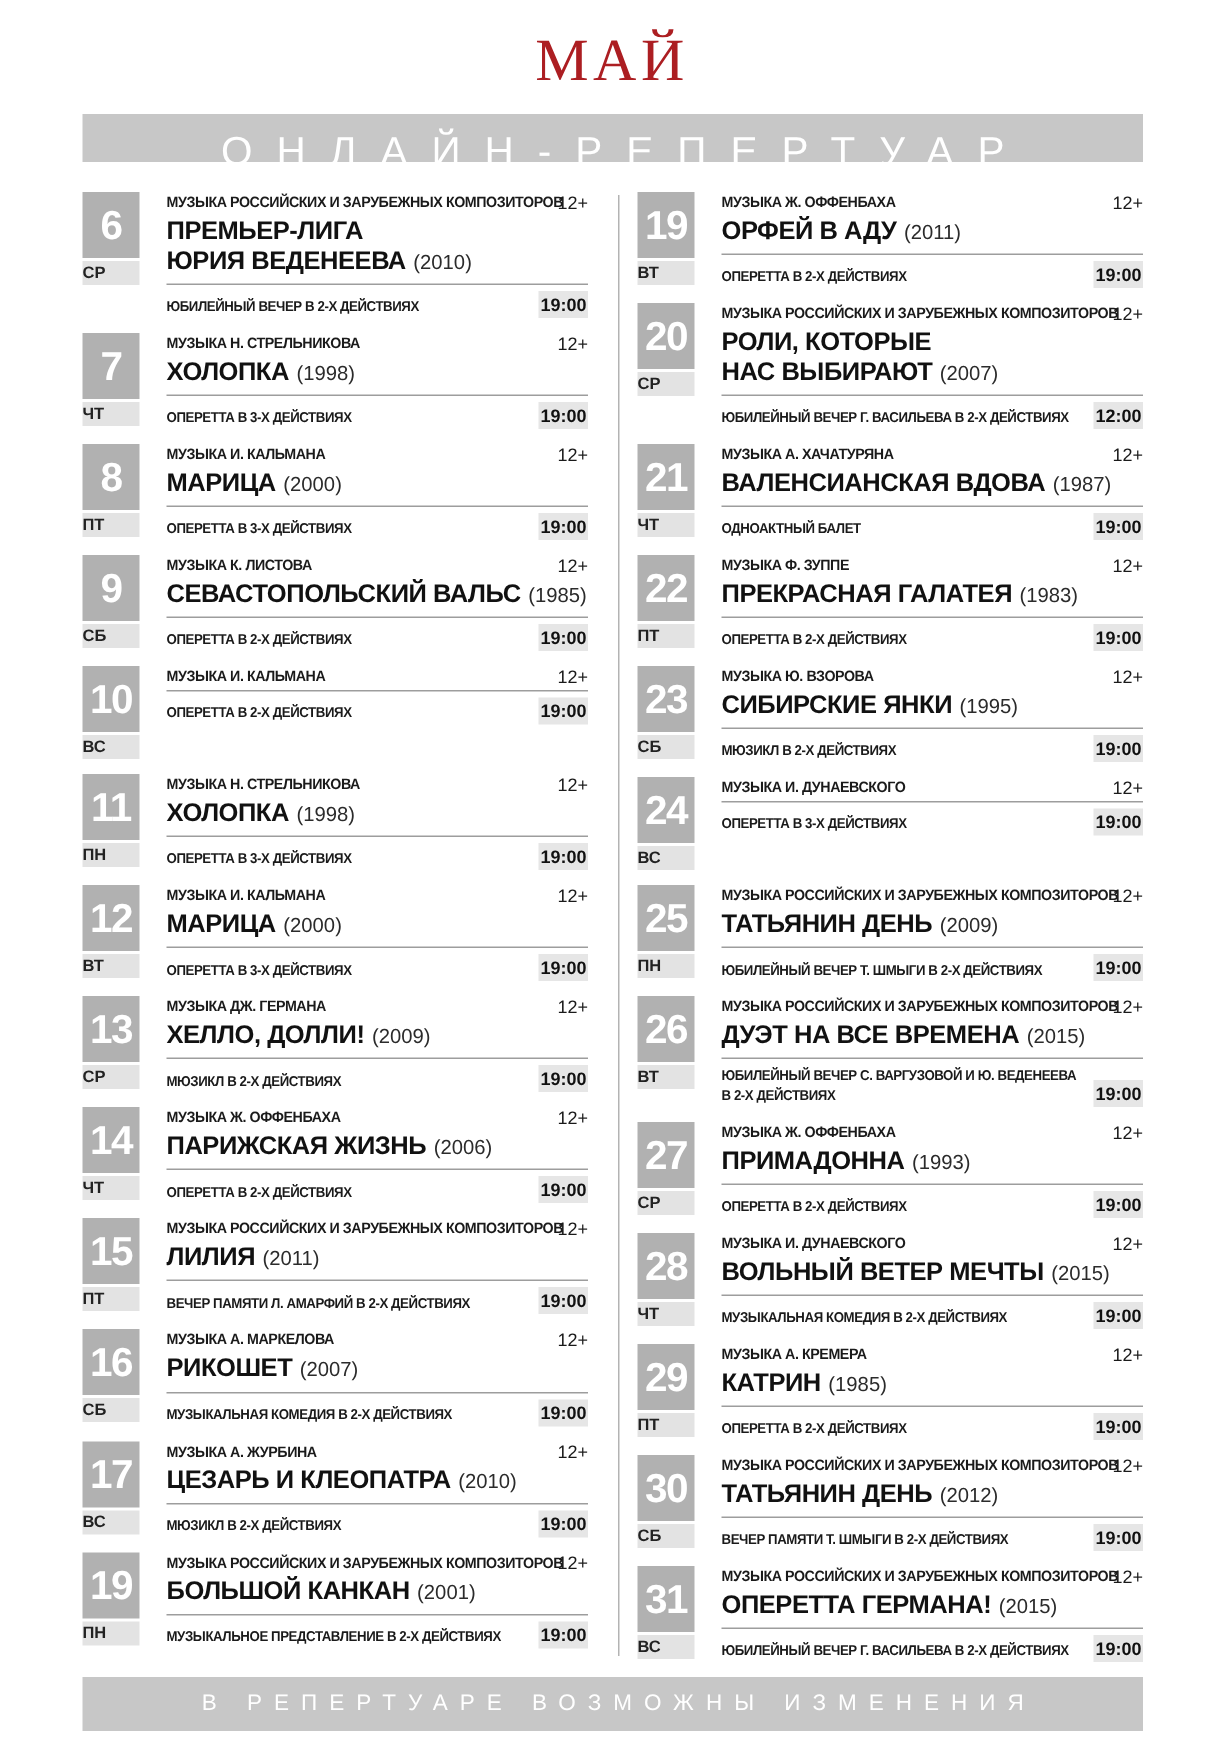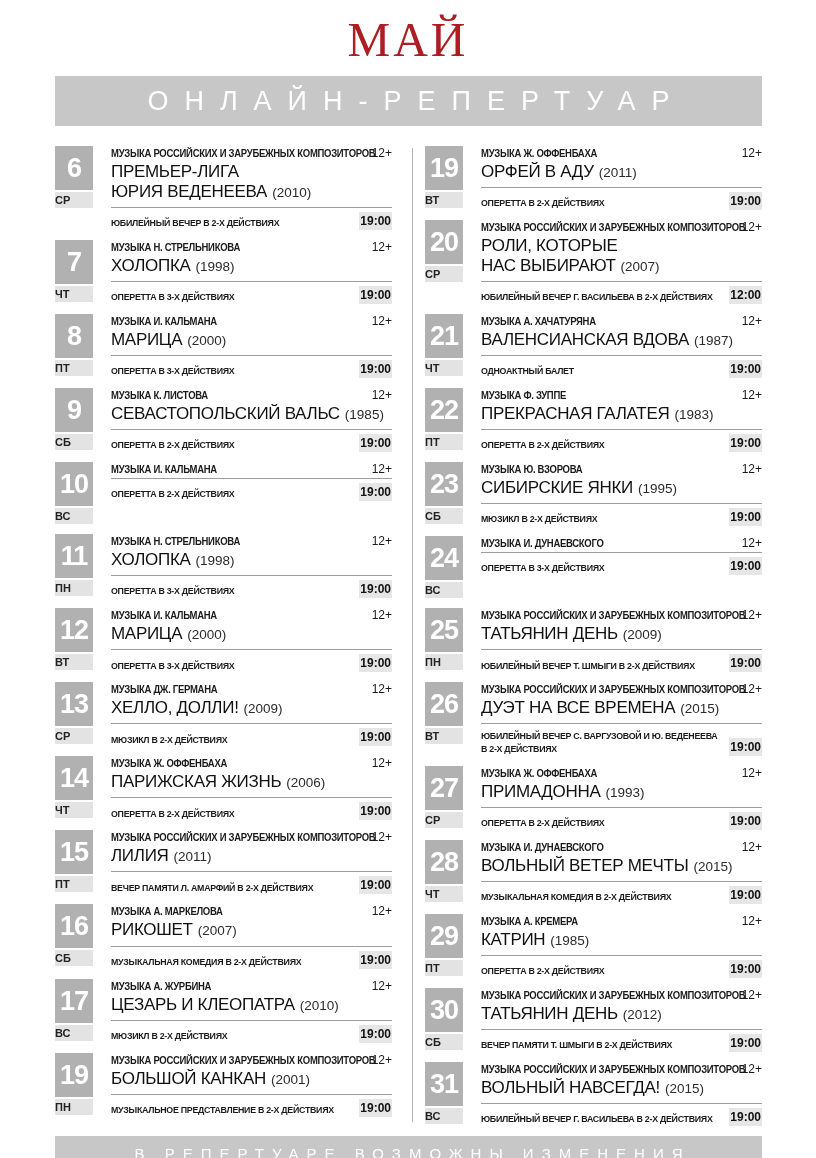--- a/index.html
+++ b/index.html
@@ -11,28 +11,28 @@
     margin: 0 auto;
     background: #fff;
     display: flex; flex-direction: column;
     overflow: hidden;
   }
   .month {
     margin-top: 12px;
     text-align: center;
     font-family: "Liberation Serif", serif;
     font-weight: 400;
-    font-size: 48px;
+    font-size: 40px;
     line-height: 56px;
     letter-spacing: 3px;
     color: var(--accent-red, #AC1E22);
   }
   .banner {
     margin: 8px 54px 0 55px;
-    height: 50px; line-height: 50px;
+    height: 32px; line-height: 50px;
     background: var(--band-gray, #C7C7C7);
     color: #fff;
     text-align: center;
     font-size: 27px;
     letter-spacing: 16px;
     text-indent: 16px;
     white-space: nowrap;
   }
   .columns {
     flex: 1;
@@ -84,21 +84,21 @@
     padding-top: 2px;
   }
   .age {
     flex: 0 0 auto;
     font-size: 12px; font-weight: 400;
     color: #1a1a1a;
     margin-left: 4px;
   }
   .titlerow { margin-bottom: 5px; }
   .title {
-    font-size: 17px; font-weight: 400;
+    font-size: 17px; font-weight: 700;
     letter-spacing: -0.3px;
     line-height: 1.18;
     color: #111;
     white-space: pre-line;
     margin-top: 26px;
   }
   .year {
     font-size: 13.5px; font-weight: 400;
     color: #2b2b2b;
     margin-left: 5px;
@@ -650,21 +650,21 @@
     <div class="datecol">
       <div class="datenum">31</div>
       <div class="dayname">ВС</div>
     </div>
     <div class="content">
       <div class="composer-row">
         <span class="composer">МУЗЫКА РОССИЙСКИХ И ЗАРУБЕЖНЫХ КОМПОЗИТОРОВ</span>
         <span class="age">12+</span>
       </div>
       <div class="titlerow">
-        <span class="title">ВОЛЬНЫЙ НАВСЕГДА!</span><span class="year">(2015)</span>
+        <span class="title">ОПЕРЕТТА ГЕРМАНА!</span><span class="year">(2015)</span>
       </div>
       <div class="desc-row">
         <span class="desc">ЮБИЛЕЙНЫЙ ВЕЧЕР Г. ВАСИЛЬЕВА В 2-Х ДЕЙСТВИЯХ</span>
         <span class="time">19:00</span>
       </div>
     </div>
   </div>
 </div>
   </div>
   <div class="footer">В РЕПЕРТУАРЕ ВОЗМОЖНЫ ИЗМЕНЕНИЯ</div>

